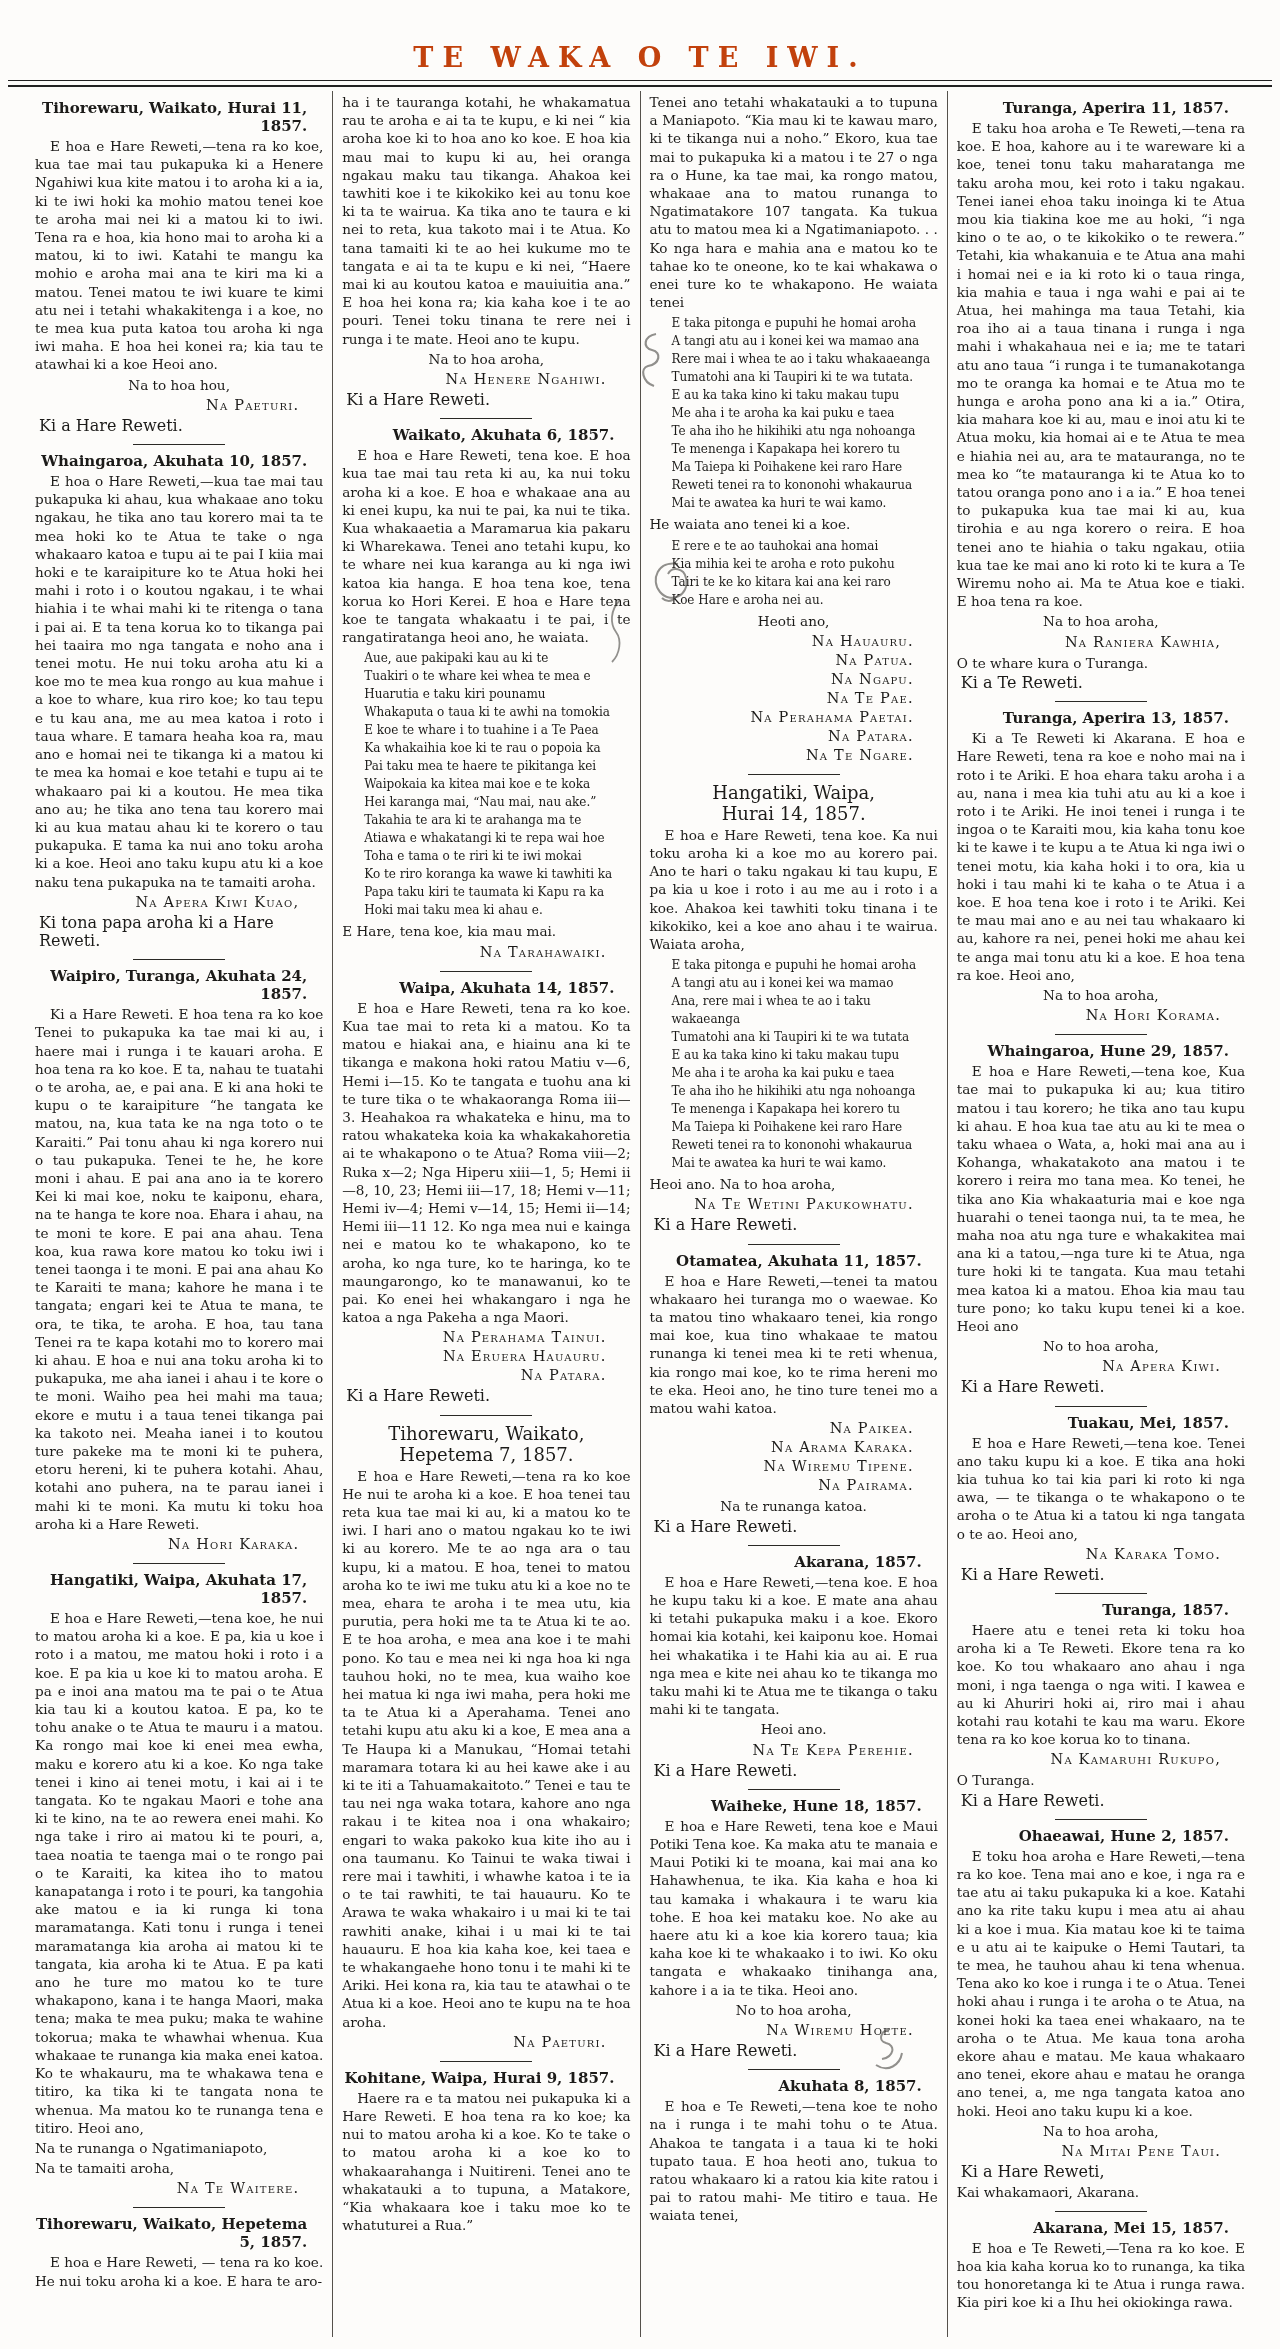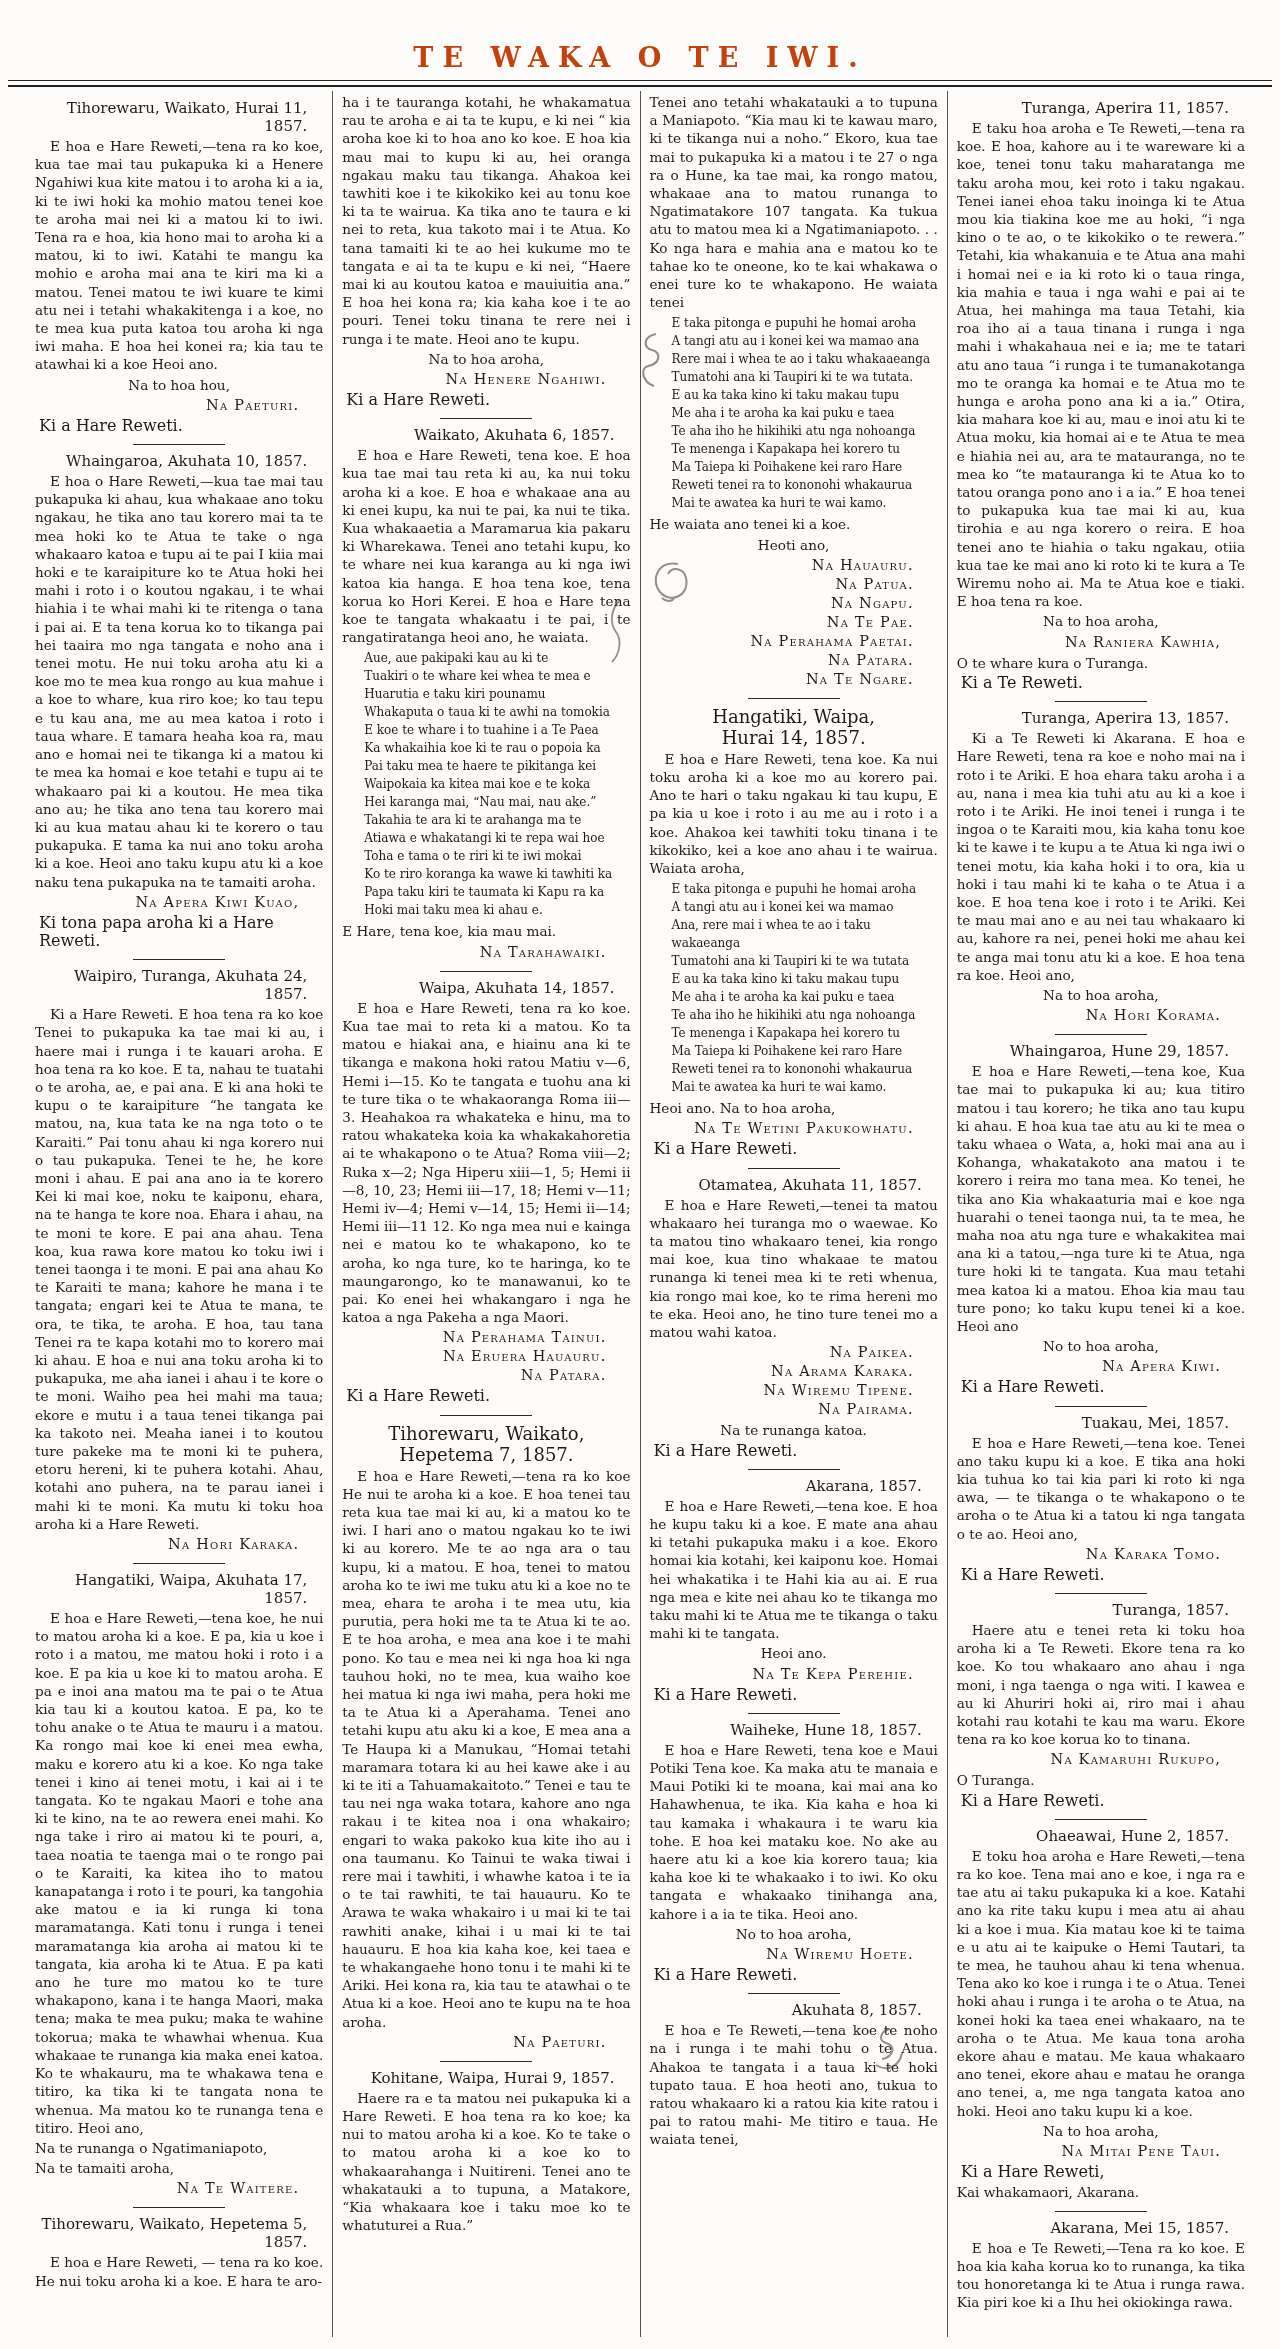--- a/index.html
+++ b/index.html
@@ -5,21 +5,21 @@
   html,body{margin:0;padding:0;background:#e8e6e0;}
   .page{position:relative;width:1280px;height:2349px;margin:0 auto;background:#fdfcfa;color:#1c1b19;
         font-family:"DejaVu Serif",serif;overflow:hidden;}
   .masthead-wrap{padding-top:42px;}
   .masthead{text-align:center;font-size:27px;font-weight:bold;letter-spacing:9px;color:#c2410c;}
   .mast-rule{margin:7px 8px 0 8px;height:4px;border-top:1px solid #222;border-bottom:2px solid #222;}
   .cols{display:flex;align-items:stretch;padding:4px 26px 0 26px;height:2244px;}
   .col{flex:1 1 0;padding:2px 9px 0 9px;overflow:hidden;height:100%;}
   .col + .col{border-left:1px solid #55514b;}
   .block{margin:0 0 2px 0;}
-  .dateline{text-align:right;padding-right:16px;font-size:15px;margin-top:6px;margin-bottom:2px;white-space:pre-line;}
+  .dateline{text-align:right;padding-right:16px;font-size:15px;margin-top:6px;margin-bottom:2px;white-space:pre-line;font-weight:bold;}
   .dateline2{text-align:center;font-size:18px;margin-top:6px;margin-bottom:2px;white-space:pre-line;}
   .body{font-size:13.6px;line-height:18.2px;text-align:justify;text-indent:15px;}
   .cont{text-indent:0;}
   .verse{font-size:12px;line-height:18px;margin:3px 0 3px 22px;white-space:pre-line;}
   .line{font-size:13.6px;line-height:18.2px;}
   .signoff{font-size:13.6px;line-height:18.2px;text-align:center;}
   .signature{font-size:14.5px;line-height:19px;text-align:right;padding-right:24px;
              font-variant:small-caps;letter-spacing:1.2px;white-space:pre-line;}
   .addressee{font-size:16px;line-height:18.2px;text-align:left;padding-left:4px;}
   .divider{width:92px;border-top:1px solid #2a2925;margin:9px auto 7px auto;height:0;}
@@ -107,20 +107,24 @@
 Rere mai i whea te ao i taku whakaaeanga
 Tumatohi ana ki Taupiri ki te wa tutata.
 E au ka taka kino ki taku makau tupu
 Me aha i te aroha ka kai puku e taea
 Te aha iho he hikihiki atu nga nohoanga
 Te menenga i Kapakapa hei korero tu
 Ma Taiepa ki Poihakene kei raro Hare
 Reweti tenei ra to kononohi whakaurua
 Mai te awatea ka huri te wai kamo.</div>
         <div class="block line">He waiata ano tenei ki a koe.</div>
+        <div class="block verse">E rere e te ao tauhokai ana homai
+Kia mihia kei te aroha e roto pukohu
+Tairi te ke ko kitara kai ana kei raro
+Koe Hare e aroha nei au.</div>
         <div class="block signoff">Heoti ano,</div>
         <div class="block signature">Na Hauauru.
 Na Patua.
 Na Ngapu.
 Na Te Pae.
 Na Perahama Paetai.
 Na Patara.
 Na Te Ngare.</div>
         <div class="block divider"></div>
         <div class="block dateline2">Hangatiki, Waipa,

